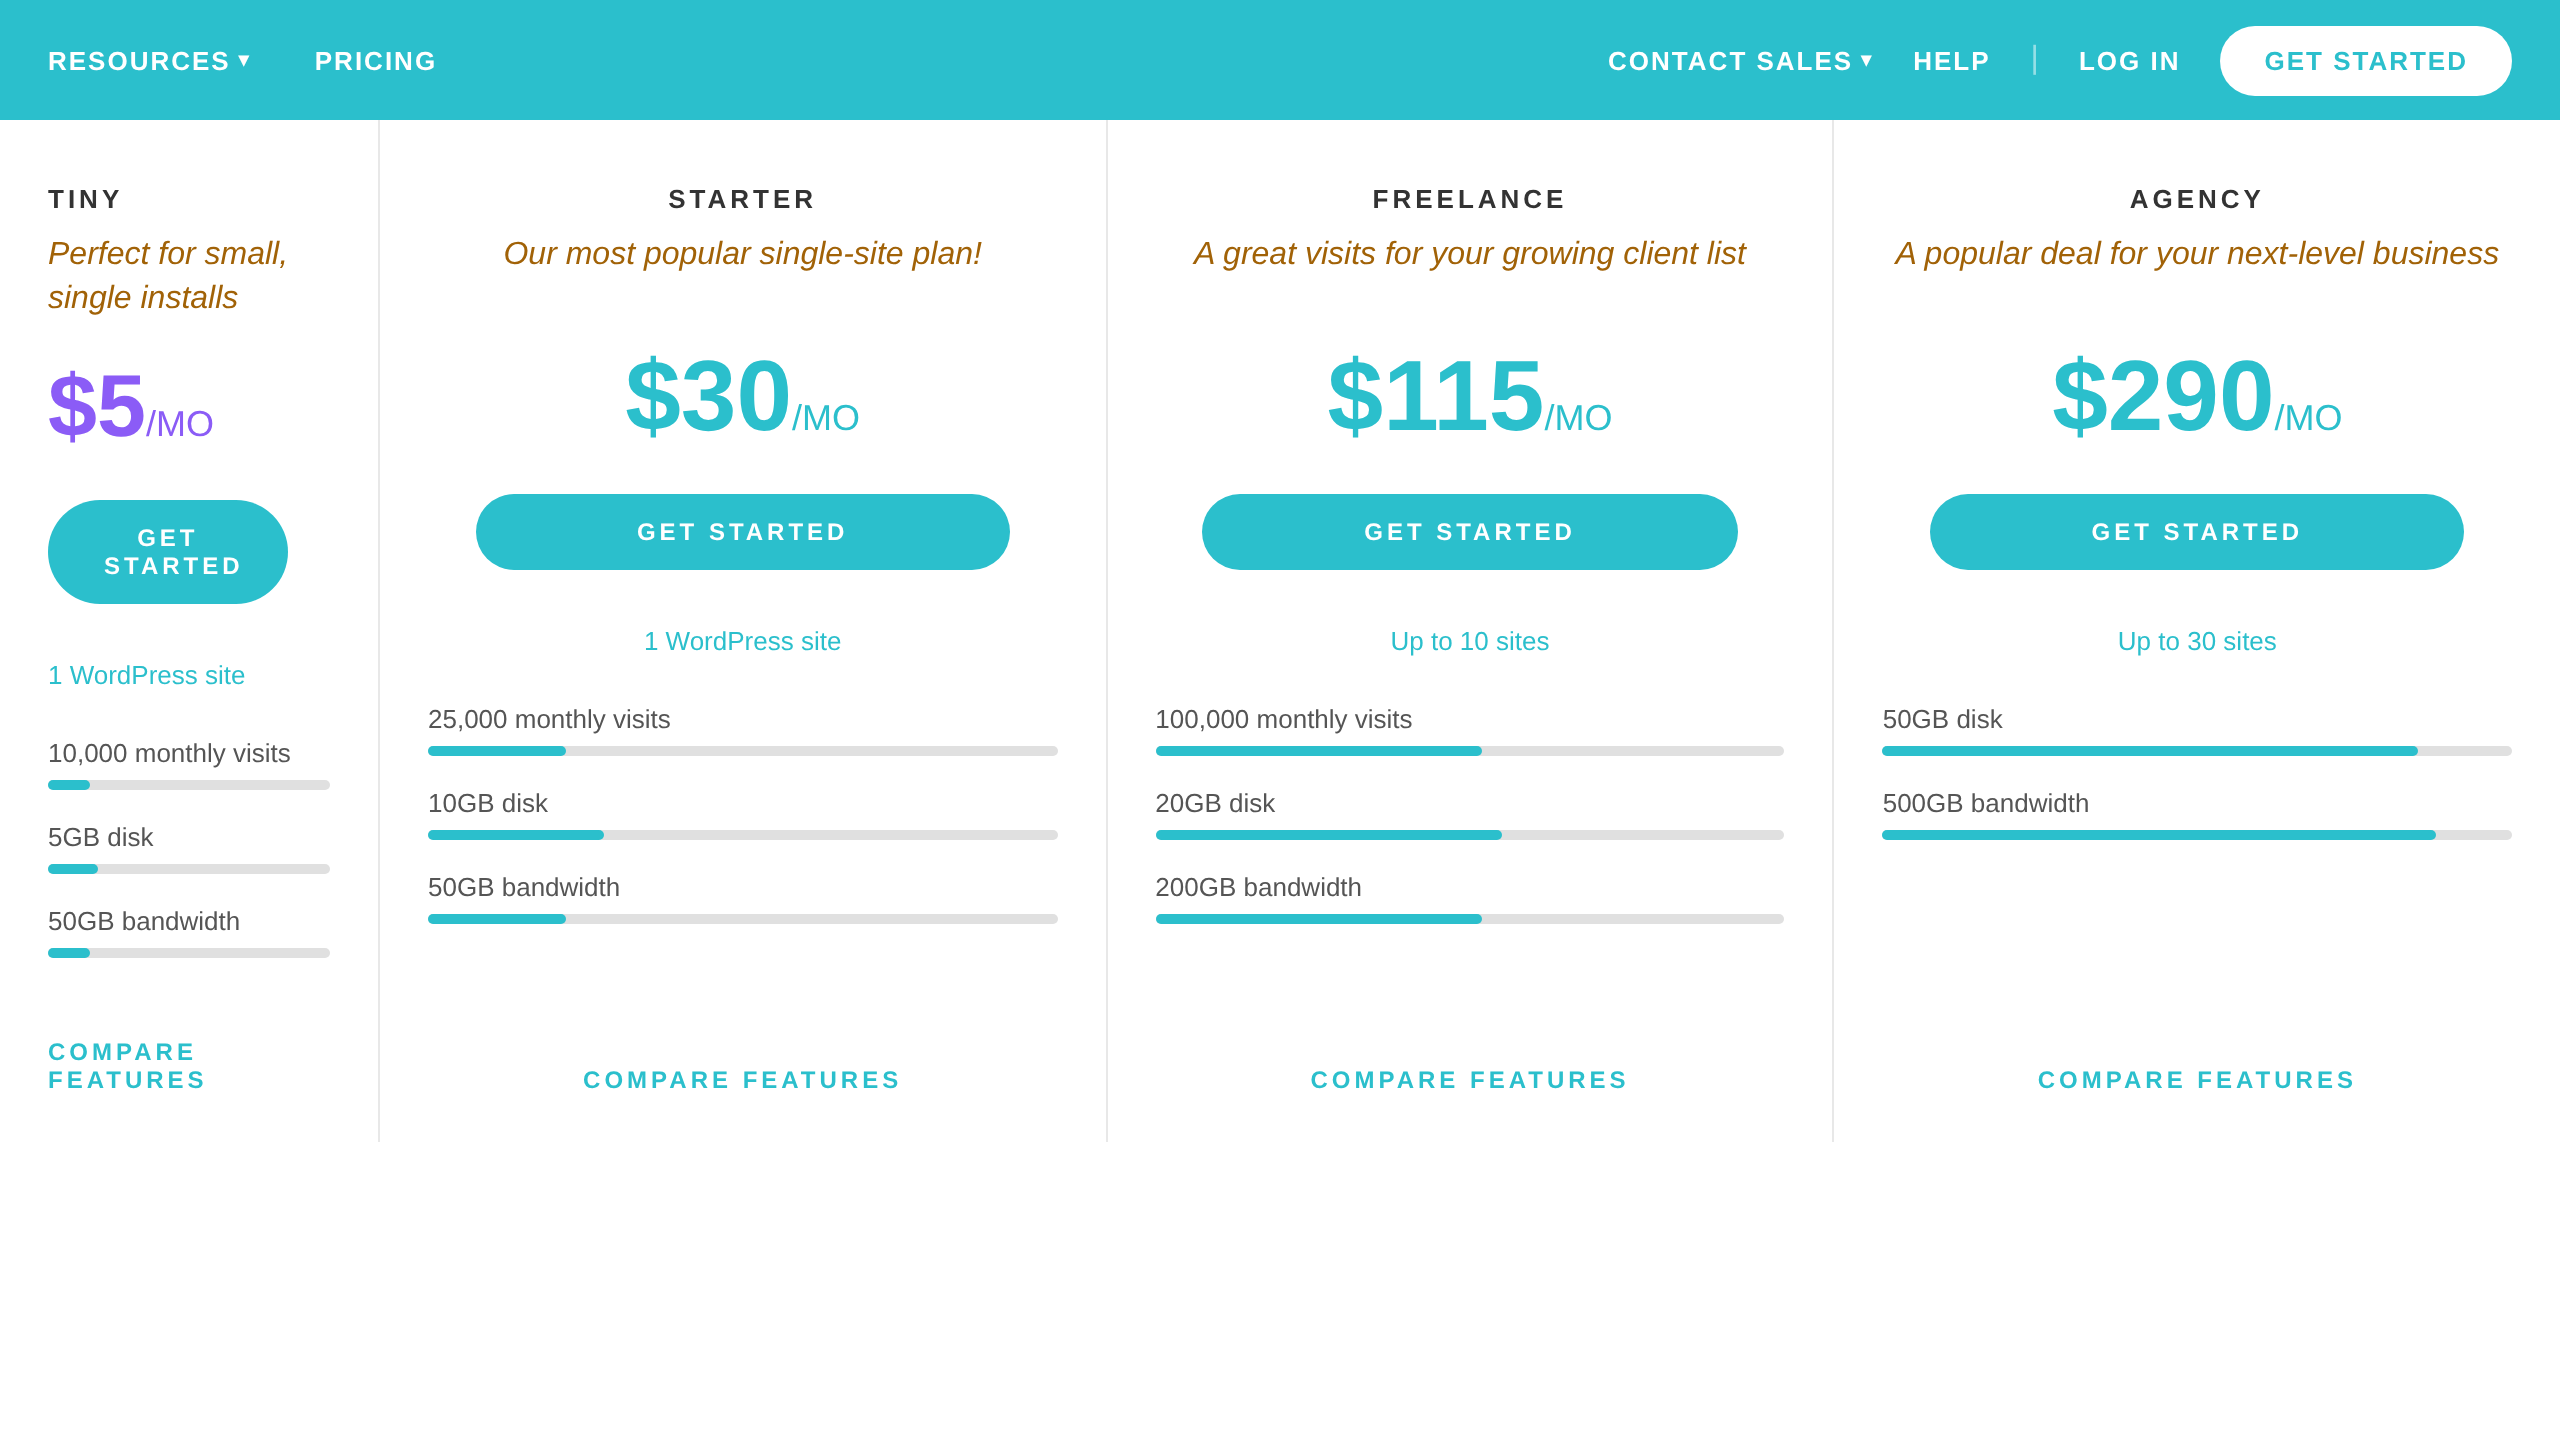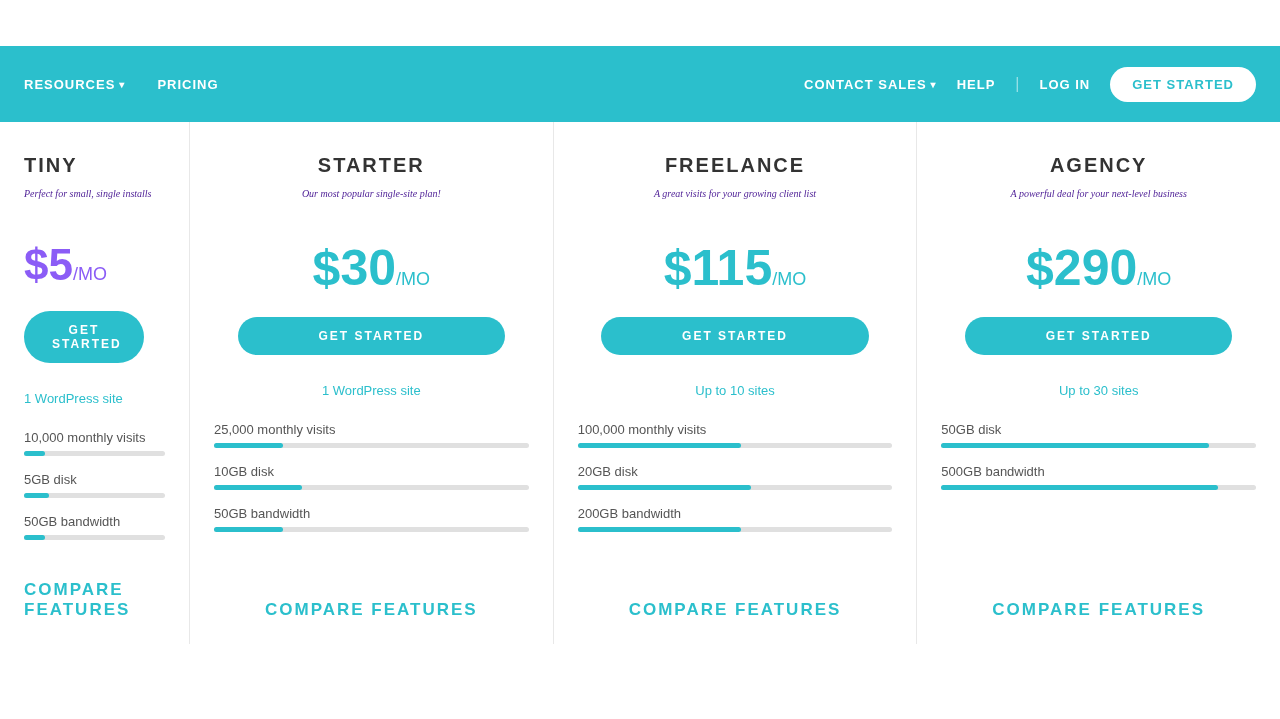--- a/index.html
+++ b/index.html
@@ -10,22 +10,21 @@
       width: 1280px;
     }
 
     
     nav {
       background: #2bbfcc;
       display: flex;
       align-items: center;
       justify-content: space-between;
       padding: 0 24px;
-      height: 76px;
-      margin-top: 46px;
+      height: 60px;
     }
     .nav-left {
       display: flex;
       align-items: center;
       gap: 32px;
     }
     .nav-item {
       color: #fff;
       font-size: 13px;
       font-weight: bold;
@@ -86,35 +85,34 @@
     }
     .plan-col:last-child {
       border-right: none;
     }
     .plan-col.tiny-col {
       align-items: flex-start;
       text-align: left;
     }
 
     .plan-name {
-      font-size: 20px;
+      font-size: 13px;
       font-weight: bold;
       letter-spacing: 2px;
       text-transform: uppercase;
       color: #333;
       margin-bottom: 10px;
     }
     .plan-tagline {
-      font-size: 10px;
-      color: #4c1d95;
+      font-size: 16px;
+      color: #a16207;
       font-style: italic;
       line-height: 1.4;
       margin-bottom: 20px;
       min-height: 36px;
-      font-family: Liberation Serif, serif;
     }
     .plan-price {
       color: #2bbfcc;
       font-size: 50px;
       font-weight: bold;
       line-height: 1;
       margin-bottom: 24px;
     }
     .plan-price .mo {
       font-size: 18px;
@@ -178,21 +176,21 @@
     .stat-bar-fill {
       background: #2bbfcc;
       border-radius: 4px;
       height: 5px;
       position: absolute;
       top: 0; left: 0;
     }
 
     .compare-link {
       color: #2bbfcc;
-      font-size: 17px;
+      font-size: 12px;
       font-weight: bold;
       letter-spacing: 2px;
       text-transform: uppercase;
       cursor: pointer;
       margin-top: auto;
       padding-top: 24px;
     }
 
     
     .tiny-col {
@@ -313,21 +311,21 @@
       <div class="stat-label">200GB bandwidth</div>
       <div class="stat-bar-bg">
         <div class="stat-bar-fill" style="width:52%"></div>
       </div>
     </div>
     <div class="compare-link">COMPARE FEATURES</div>
   </div>
 
   <div class="plan-col">
     <div class="plan-name">AGENCY</div>
-    <div class="plan-tagline">A powerful deal for your next-level business</div>
+    <div class="plan-tagline">A popular deal for your next-level business</div>
     <div class="plan-price">
       <span>$290</span><span class="mo">/MO</span>
     </div>
     <button class="get-started-plan-btn">GET STARTED</button>
     <div class="sites-label">Up to 30 sites</div>
     <div class="stat-row">
       <div class="stat-label">50GB disk</div>
       <div class="stat-bar-bg">
         <div class="stat-bar-fill" style="width:85%"></div>
       </div>

